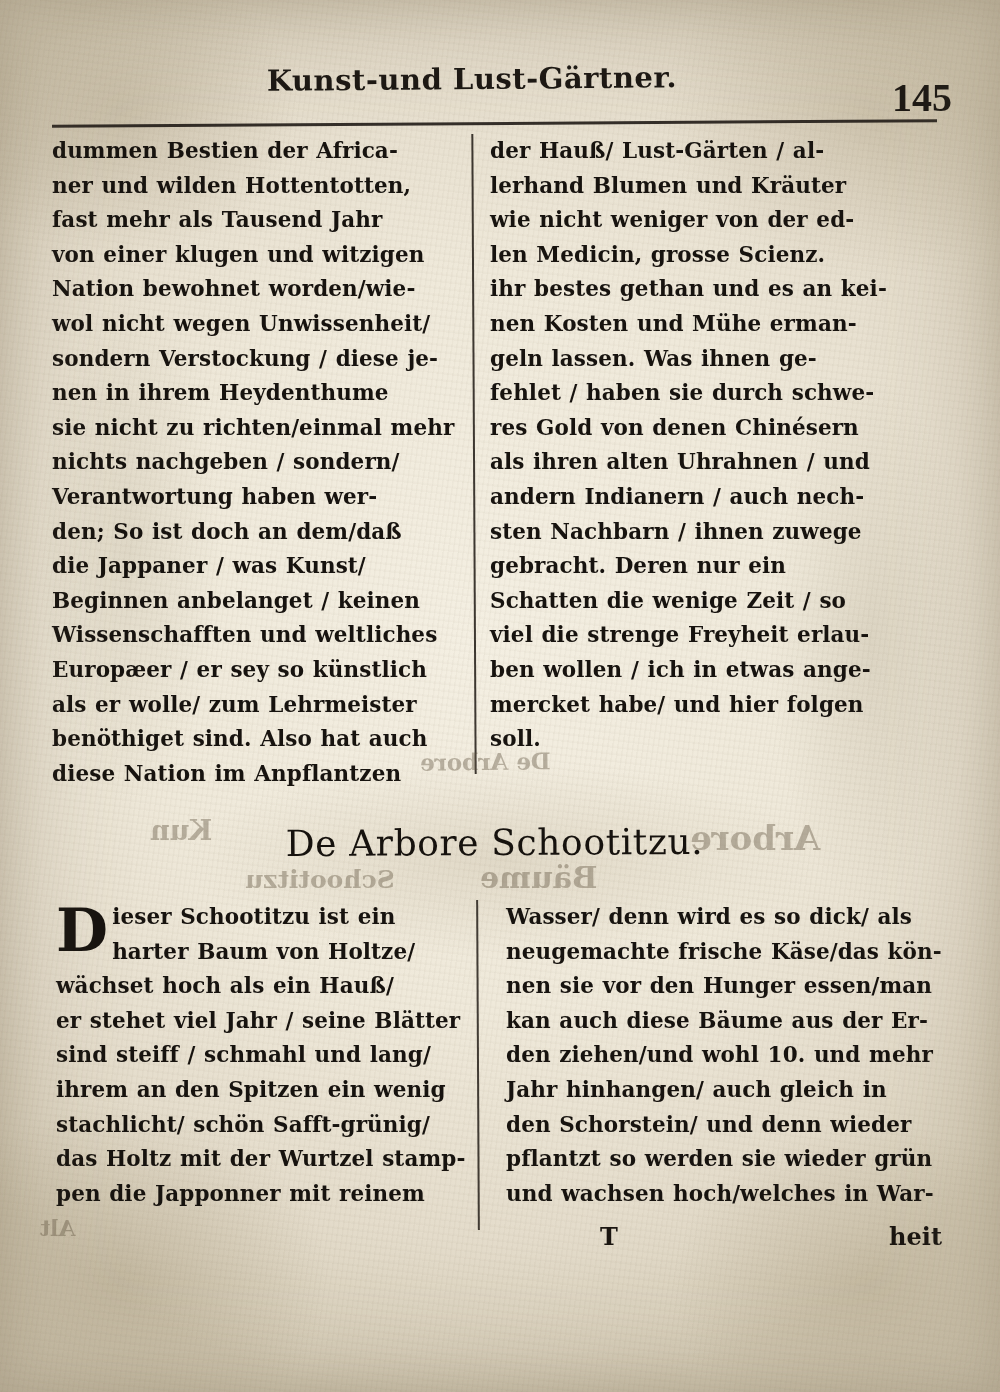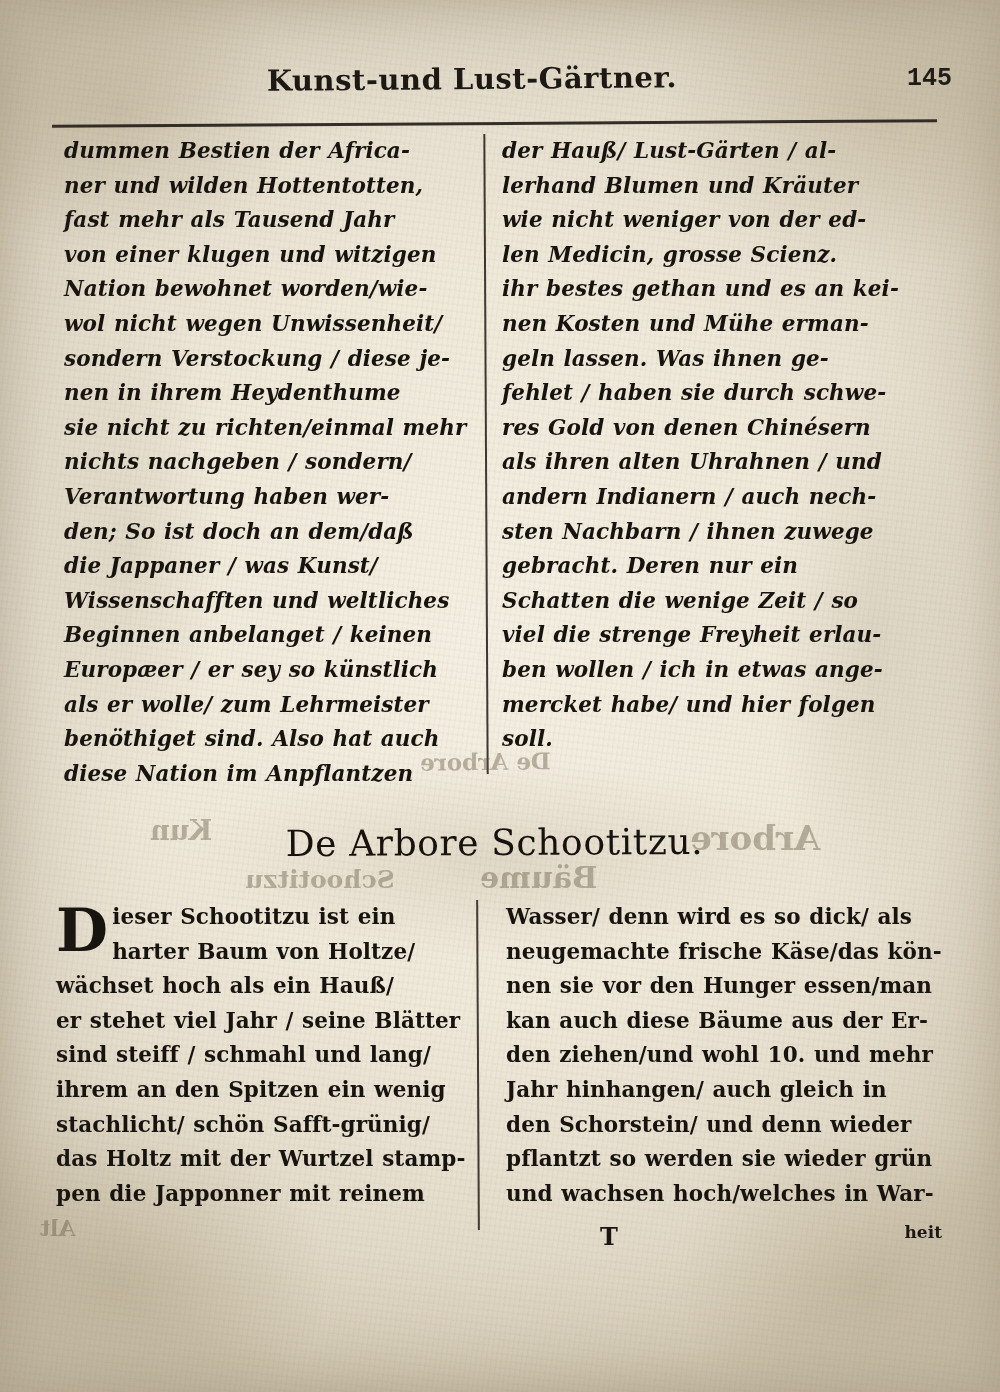--- a/index.html
+++ b/index.html
@@ -74,43 +74,42 @@
     font-family: "DejaVu Serif", serif;
     font-weight: bold;
     font-size: 29px;
     letter-spacing: 0.5px;
     color: #1b1713;
     transform: rotate(-0.5deg);
   }
   #page-number {
     position: absolute;
     right: 0;
-    top: 2px;
-    font-family: Liberation Mono, monospace;
-    font-weight: bold;
-    font-size: 25px;
+    top: 12px;
+    font-family: Liberation Serif, serif;
+    font-weight: bold;
+    font-size: 40px;
     color: #1b1713;
   }
 
   #rule-top {
     position: absolute;
     left: 52px; top: 122px;
     width: 885px; height: 3px;
     background: #211c17;
     transform: rotate(-0.35deg);
     opacity: 0.9;
   }
 
   
   #upper {
     position: absolute;
-    left: 60px; top: 134px;
+    left: 48px; top: 134px;
     width: 885px;
     height: 640px;
-    font-style: italic;
   }
   #col-divider-upper {
     position: absolute;
     left: 425px; top: 0;
     width: 2px; height: 640px;
     background: #241f19;
     opacity: 0.88;
     transform: rotate(-0.3deg);
   }
   .col {
@@ -196,21 +195,21 @@
     left: 600px; top: 1222px;
     font-family: "DejaVu Serif", serif;
     font-size: 24px;
     font-weight: bold;
     color: #1a1511;
   }
   #tail-word {
     position: absolute;
     right: 58px; top: 1222px;
     font-family: "DejaVu Serif", serif;
-    font-size: 17px;
+    font-size: 24px;
     font-weight: 600;
     color: #1a1511;
   }
 
   
   #vignette {
     position: absolute; inset: 0;
     box-shadow: inset 0 0 120px rgba(120,105,80,0.35),
                 inset 0 0 40px rgba(120,105,80,0.18);
     pointer-events: none;
@@ -249,22 +248,22 @@
         <span class="line">von einer klugen und witzigen</span>
         <span class="line">Nation bewohnet worden/wie-</span>
         <span class="line">wol nicht wegen Unwissenheit/</span>
         <span class="line">sondern Verstockung / diese je-</span>
         <span class="line">nen in ihrem Heydenthume</span>
         <span class="line">sie nicht zu richten/einmal mehr</span>
         <span class="line">nichts nachgeben / sondern/</span>
         <span class="line">Verantwortung haben wer-</span>
         <span class="line">den;   So ist doch an dem/daß</span>
         <span class="line">die Jappaner /  was Kunst/</span>
+        <span class="line">Beginnen anbelanget / keinen</span>
         <span class="line">Wissenschafften und weltliches</span>
-        <span class="line">Beginnen anbelanget / keinen</span>
         <span class="line">Europæer / er sey so künstlich</span>
         <span class="line">als er wolle/ zum Lehrmeister</span>
         <span class="line">benöthiget sind.  Also hat auch</span>
         <span class="line">diese Nation im Anpflantzen</span>
       </div>
 
       <div class="col frak" id="col-right">
         <span class="line">der Hauß/ Lust-Gärten / al-</span>
         <span class="line">lerhand Blumen und Kräuter</span>
         <span class="line">wie nicht weniger von der ed-</span>

